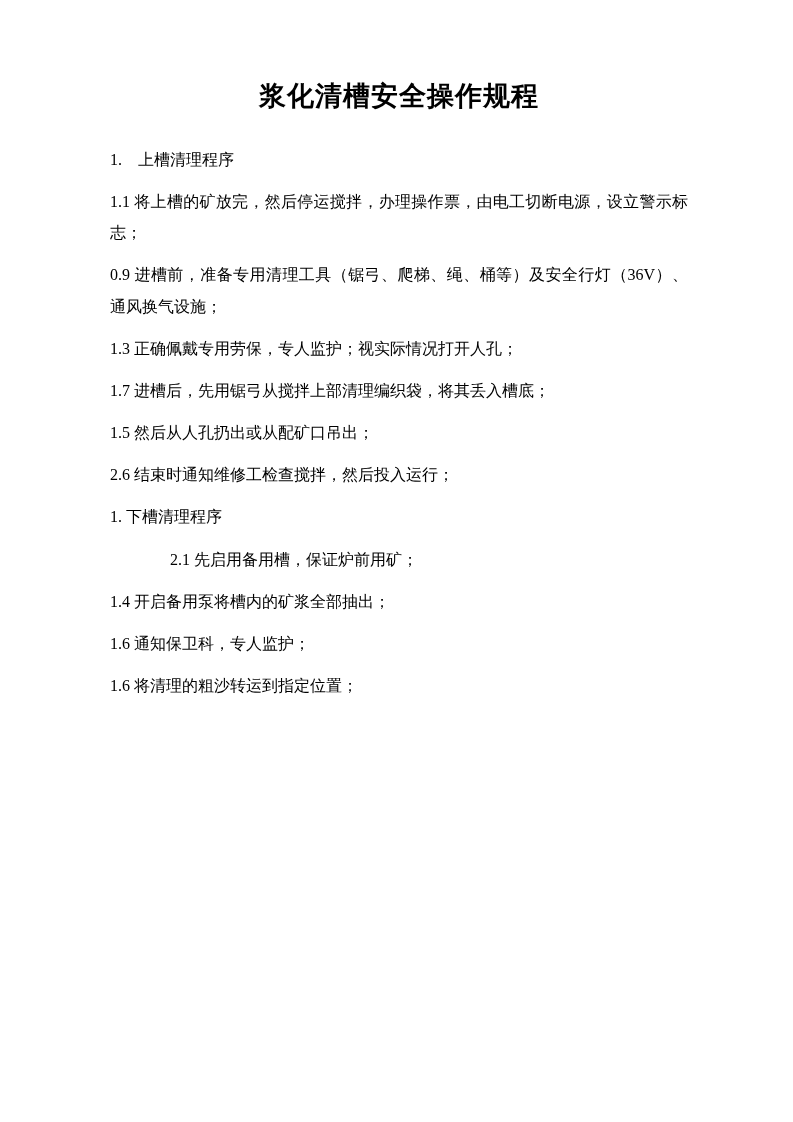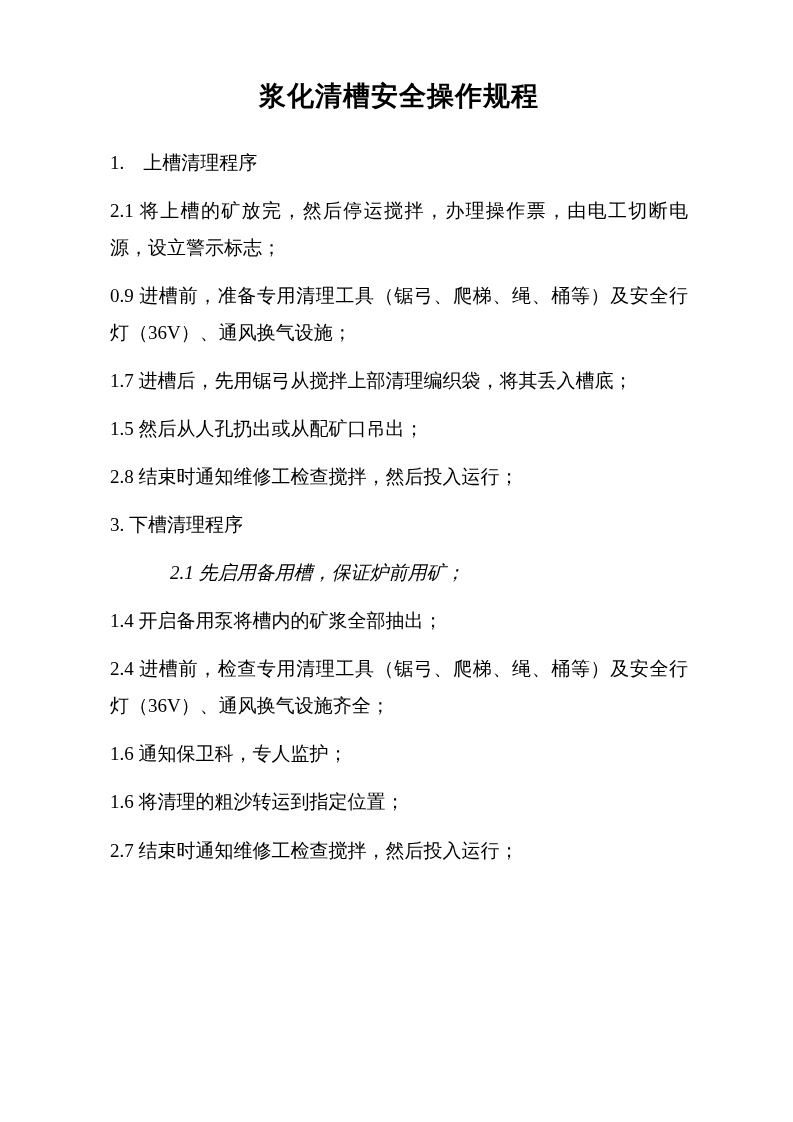--- a/index.html
+++ b/index.html
@@ -30,53 +30,51 @@
   .doc-title {
     font-size: 27px;
     font-weight: bold;
     text-align: center;
     letter-spacing: 1px;
     line-height: 1.4;
     margin: 0 0 28px 0;
     font-family: "Liberation Sans", "DejaVu Sans", sans-serif;
   }
   .para {
-    font-size: 19px;
+    font-size: 16px;
     line-height: 1.95;
     margin: 0 0 11px 0;
     text-align: justify;
     font-family: "Liberation Serif", "DejaVu Serif", serif;
   }
   .para.list-head {
     text-indent: 0;
   }
   .para.indent-big {
     padding-left: 60px;
-    font-style: italic;
   }
 </style>
 </head>
 <body>
 
 <div class="page">
   <div class="doc-body">
 
     <h1 class="doc-title">浆化清槽安全操作规程</h1>
 
     <p class="para list-head">1.　上槽清理程序</p>
 
-    <p class="para">2.1 将上槽的矿放完，然后停运搅拌，办理操作票，由电工切断电源，设立警示标志；</p>
+    <p class="para">1.1 将上槽的矿放完，然后停运搅拌，办理操作票，由电工切断电源，设立警示标志；</p>
     <p class="para">0.9 进槽前，准备专用清理工具（锯弓、爬梯、绳、桶等）及安全行灯（36V）、通风换气设施；</p>
+    <p class="para">1.3 正确佩戴专用劳保，专人监护；视实际情况打开人孔；</p>
     <p class="para">1.7 进槽后，先用锯弓从搅拌上部清理编织袋，将其丢入槽底；</p>
     <p class="para">1.5 然后从人孔扔出或从配矿口吊出；</p>
-    <p class="para">2.8 结束时通知维修工检查搅拌，然后投入运行；</p>
+    <p class="para">2.6 结束时通知维修工检查搅拌，然后投入运行；</p>
 
-    <p class="para list-head">3. 下槽清理程序</p>
+    <p class="para list-head">1. 下槽清理程序</p>
 
     <p class="para indent-big">2.1 先启用备用槽，保证炉前用矿；</p>
     <p class="para">1.4 开启备用泵将槽内的矿浆全部抽出；</p>
-    <p class="para">2.4 进槽前，检查专用清理工具（锯弓、爬梯、绳、桶等）及安全行灯（36V）、通风换气设施齐全；</p>
     <p class="para">1.6 通知保卫科，专人监护；</p>
     <p class="para">1.6 将清理的粗沙转运到指定位置；</p>
-    <p class="para">2.7 结束时通知维修工检查搅拌，然后投入运行；</p>
 
   </div>
 </div>
 
 </body></html>

